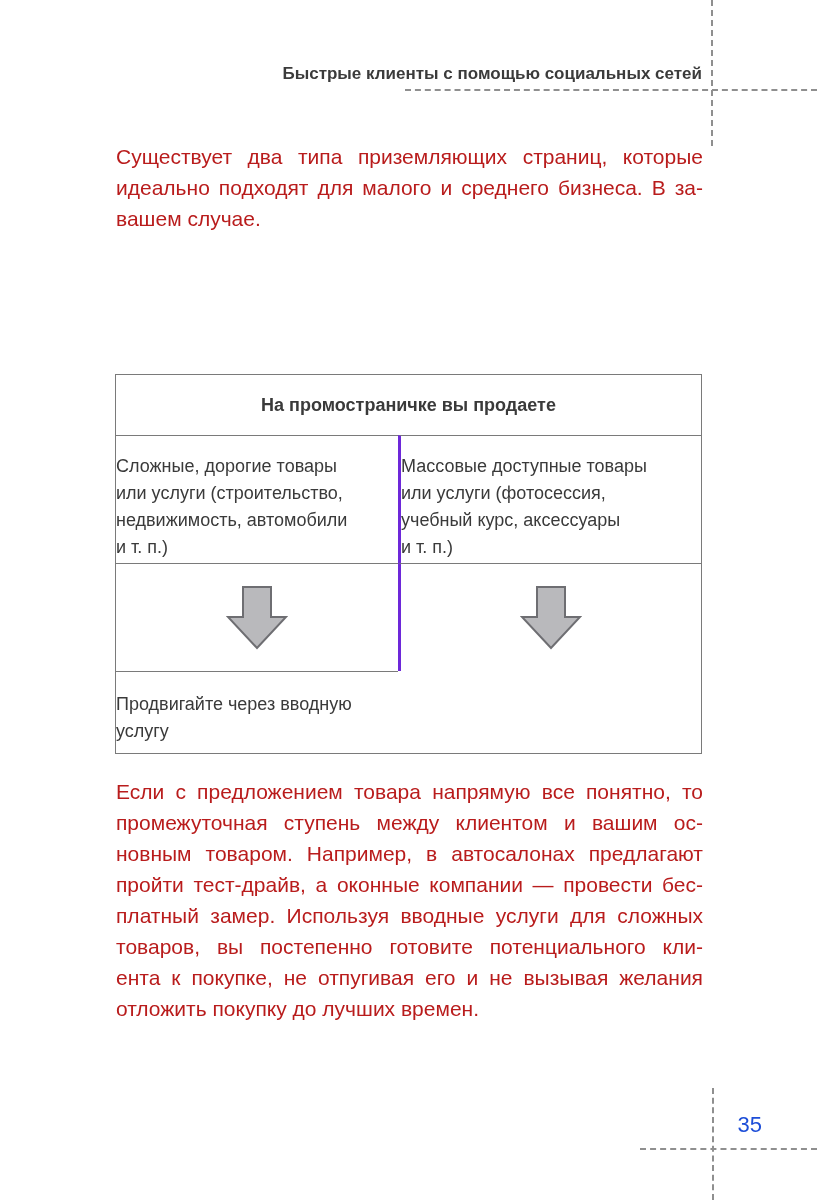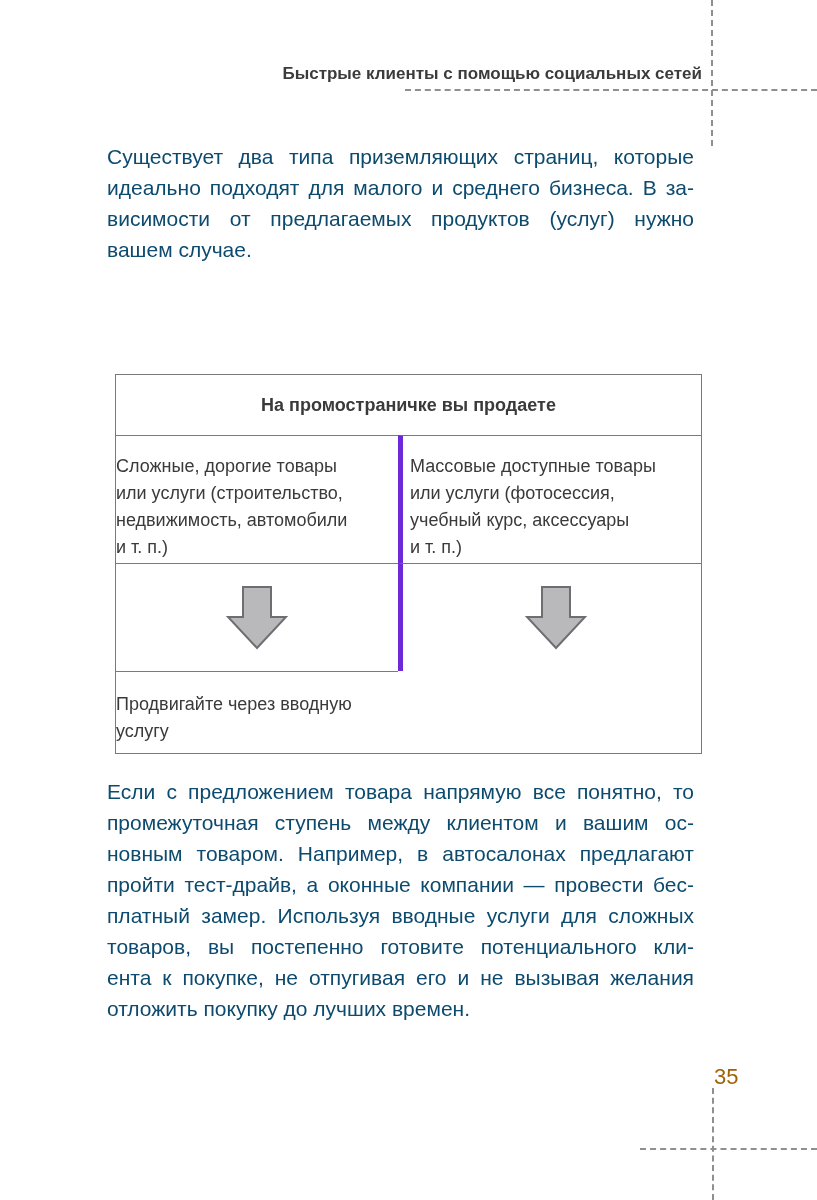--- a/index.html
+++ b/index.html
@@ -36,22 +36,22 @@
     position: absolute; left: 712px; top: 1088px; height: 112px; width: 0;
     border-left: 2px dashed #8f8f8f;
   }
   .crop-h-bottom {
     position: absolute; top: 1148px; left: 640px; width: 177px; height: 0;
     border-top: 2px dashed #8f8f8f;
   }
 
   
   .para {
-    position: absolute; left: 107px; width: 587px;
-    font-size: 21px; line-height: 31px; color: #0c4a6e;
+    position: absolute; left: 116px; width: 587px;
+    font-size: 21px; line-height: 31px; color: #b91c1c;
   }
   .p1 { top: 141px; }
   .p2 { top: 306px; }
   .p3 { top: 776px; }
   .jline { text-align: justify; text-align-last: justify; }
   .jlast { text-align-last: left; }
 
   
   .promo-table {
     position: absolute; left: 115px; top: 374px; width: 585px;
@@ -64,49 +64,48 @@
     grid-column: 1 / 3; height: 60px;
     display: flex; align-items: center; justify-content: center;
     font-weight: bold; text-align: left;
   }
   .t-cell {
     border-top: 1px solid #7a7a7a;
     text-align: left;
     white-space: pre-line;
     box-sizing: border-box;
   }
-  .t-col2 { border-left: 5px solid #6d28d9; padding-left: 7px; }
+  .t-col2 { border-left: 3px solid #6d28d9; }
   .t-cond { height: 128px; padding-top: 17px; }
   .t-arrow {
     height: 108px;
     display: flex; align-items: center; justify-content: center;
   }
   .t-act { height: 82px; padding-top: 19px; }
   .arrow-svg { display: block; }
 
   
   .page-number {
-    position: absolute; left: 714px; top: 1064px; width: 48px;
-    text-align: left;
-    font-size: 22px; color: #a16207;
+    position: absolute; left: 714px; top: 1112px; width: 48px;
+    text-align: right;
+    font-size: 22px; color: #1d4ed8;
   }
 </style>
 </head>
 <body>
 
 <div class="page">
 
   <div class="running-header">Быстрые клиенты с помощью социальных сетей</div>
   <div class="header-rule"></div>
   <div class="crop-v-top"></div>
 
   <div class="para p1">
       <div class="jline">Существует два типа приземляющих страниц, которые</div>
       <div class="jline">идеально подходят для малого и среднего бизнеса. В за-</div>
-      <div class="jline">висимости от предлагаемых продуктов (услуг) нужно</div>
       <div class="jline jlast">вашем случае.</div>
     </div>
 
 
   <div class="promo-table">
     <div class="t-head">На промостраничке вы продаете</div>
 
     <div class="t-cell t-cond">Сложные, дорогие товары
 или услуги (строительство,
 недвижимость, автомобили

